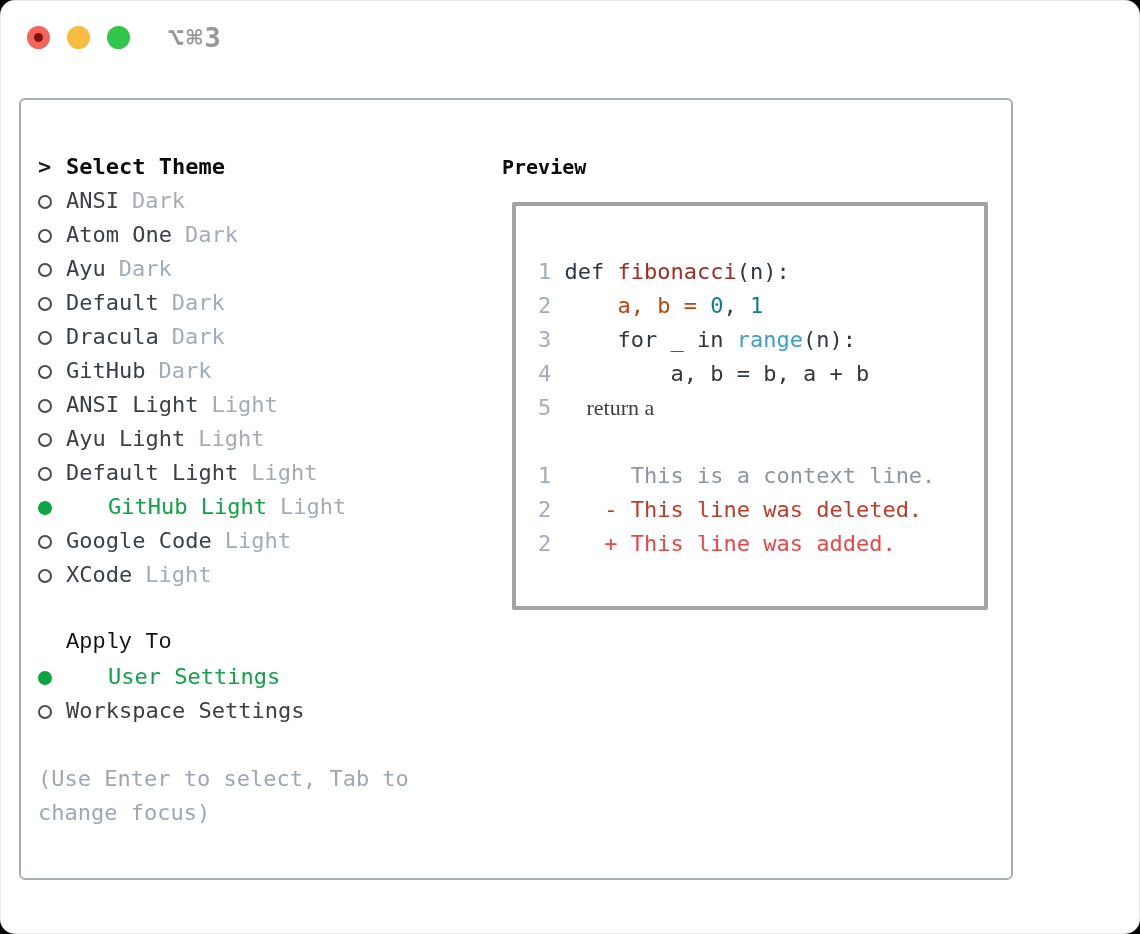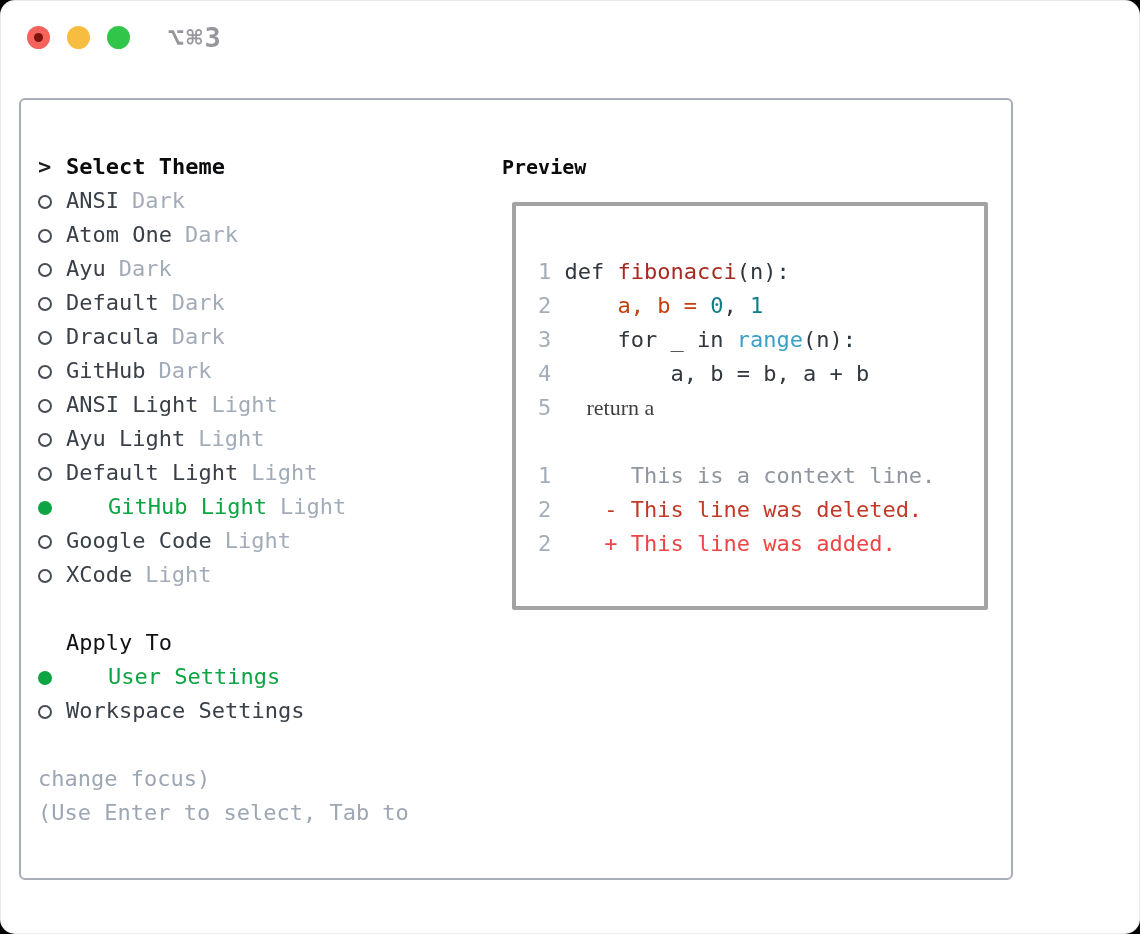--- a/index.html
+++ b/index.html
@@ -105,20 +105,21 @@
   .hdr-text {
     font-weight: 700;
     color: #0a0b0d;
   }
   .item-name { color: #3a4048; }
   .item-name.selected { color: #0da443; margin-left: 42px; }
   .item-tag { color: #a2acb8; margin-left: 13px; text-align: right; }
   .subheader {
     padding-left: 28px;
     color: #101215;
+    font-family: Liberation Mono, monospace;
   }
   .hint-line {
     color: #9da7b3;
     height: 34px;
     line-height: 34px;
     white-space: pre;
   }
   
   .preview-label {
     position: absolute;
@@ -195,22 +196,22 @@
         <span>Apply To</span>
       </div>
 
       <div id="apply-list">
           <div class="row"><span class="marker-col"><span class="radio selected"></span></span><span class="item-name selected">User Settings</span></div>
           <div class="row"><span class="marker-col"><span class="radio"></span></span><span class="item-name">Workspace Settings</span></div>
         </div>
 
       <div class="row"></div>
 
+      <div class="hint-line">(Use Enter to select, Tab to</div>
       <div class="hint-line">change focus)</div>
-      <div class="hint-line">(Use Enter to select, Tab to</div>
     </div>
 
     <div class="preview-label">Preview</div>
 
     <div class="preview-box" id="preview-box">
         <div class="code-line"><span style="color: rgb(163, 173, 185);">1 </span><span style="color: rgb(49, 55, 62);">def </span><span style="color: rgb(166, 42, 32);">fibonacci</span><span style="color: rgb(49, 55, 62);">(n):</span></div>
         <div class="code-line"><span style="color: rgb(163, 173, 185);">2 </span><span style="color: #c2410c; margin-top: 32px;">    a, b = </span><span style="color: rgb(14, 126, 135);">0</span><span style="color: rgb(49, 55, 62);">, </span><span style="color: rgb(14, 126, 135);">1</span></div>
         <div class="code-line"><span style="color: rgb(163, 173, 185);">3 </span><span style="color: rgb(49, 55, 62);">    for _ in </span><span style="color: rgb(59, 159, 198);">range</span><span style="color: rgb(49, 55, 62);">(n):</span></div>
         <div class="code-line"><span style="color: rgb(163, 173, 185);">4 </span><span style="color: rgb(49, 55, 62);">        a, b = b, a + b</span></div>
         <div class="code-line"><span style="color: rgb(163, 173, 185);">5 </span><span style="color: #404040; font-family: Liberation Serif, serif;">    return a</span></div>

